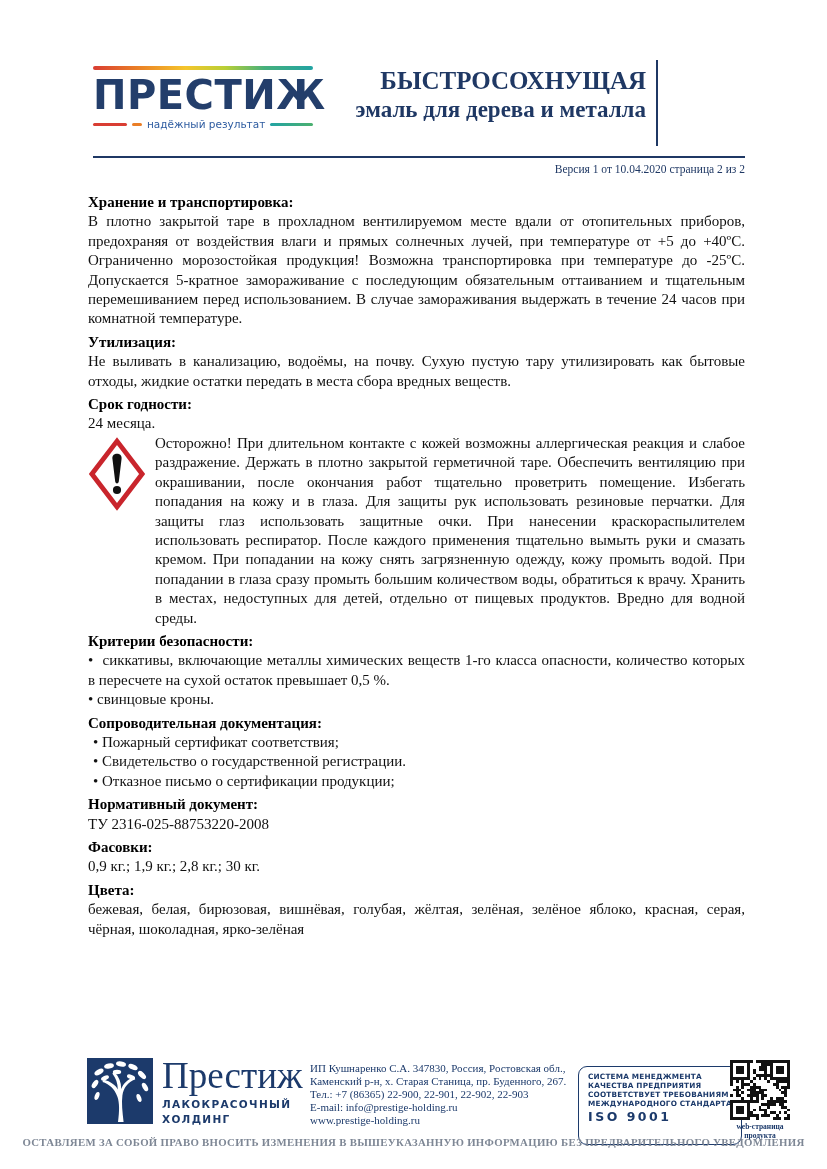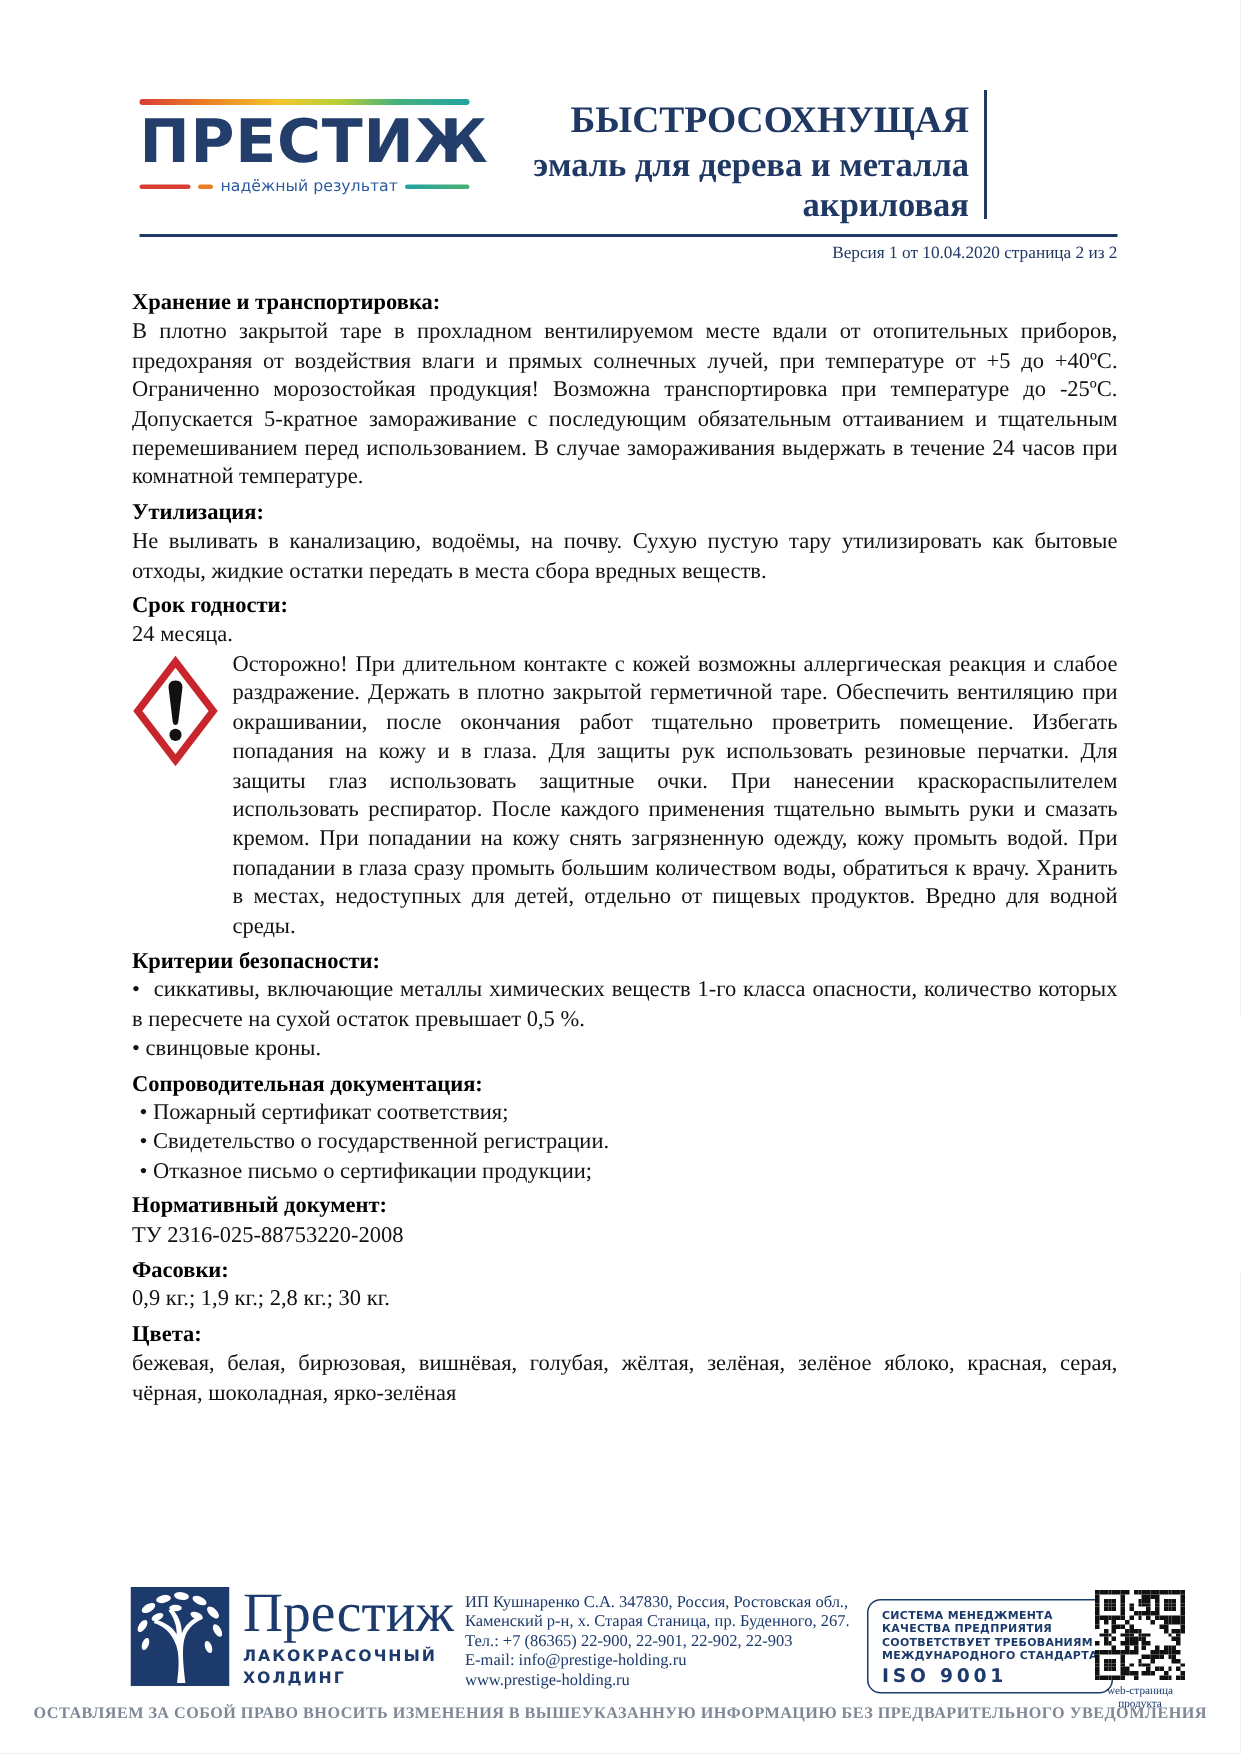--- a/index.html
+++ b/index.html
@@ -41,28 +41,28 @@
   .doc-bullet{padding-left:5px;text-align:left !important;}
 
   
   .f-logo-square{position:absolute;left:87px;top:1058px;width:66px;height:66px;}
   .f-brand{position:absolute;left:162px;top:1056px;color:#1c3a6b;}
   .f-brand-name{font-size:37px;line-height:40px;font-family:"Liberation Serif",serif;}
   .f-brand-sub{font-family:"DejaVu Sans",sans-serif;font-size:10.5px;font-weight:bold;
      letter-spacing:1.3px;line-height:13px;margin-top:2px;}
   .f-address{position:absolute;left:310px;top:1062px;color:#1c3a6b;font-size:11px;line-height:13px;}
   .f-iso{position:absolute;left:578px;top:1066px;border:1.5px solid #1c3a6b;border-radius:9px;
-     padding:5px 9px 4px 9px;color:#1c3a6b;font-family:"DejaVu Sans",sans-serif;
+     padding:5px 9px 20px 9px;color:#1c3a6b;font-family:"DejaVu Sans",sans-serif;
      font-size:7.3px;font-weight:bold;line-height:9px;letter-spacing:.2px;}
   .f-iso .iso-big{font-size:12.5px;letter-spacing:2.5px;line-height:14px;margin-top:2px;}
   .f-qr{position:absolute;left:729px;top:1060px;width:62px;text-align:center;}
   .qr-grid{display:grid;grid-template-columns:repeat(21,1fr);grid-template-rows:repeat(21,1fr);
      width:60px;height:60px;margin:0 auto;background:#fff;}
   .qr-grid div{background:#111;}
-  .qr-caption{font-size:7.5px;font-weight:normal;color:#1c3a6b;line-height:8.5px;margin-top:3px;}
+  .qr-caption{font-size:7.5px;font-weight:bold;color:#1c3a6b;line-height:8.5px;margin-top:3px;}
   .disclaimer{position:absolute;left:0;right:0;top:1136px;text-align:center;
      font-size:10.8px;font-weight:bold;color:#7e8795;letter-spacing:.3px;}
 </style>
 </head>
 <body>
 
 <div class="page">
 
   <div class="brand-logo">
     <div class="grad-line"></div>
@@ -71,21 +71,20 @@
       <span class="dash red"></span>
       <span class="dash orange"></span>
       <span class="tagline">надёжный результат</span>
       <span class="tail"></span>
     </div>
   </div>
 
   <div class="title-block">
     <div class="t1">БЫСТРОСОХНУЩАЯ</div>
     <div class="t2">эмаль для дерева и металла</div>
-    <div class="t3">акриловая</div>
   </div>
 
   <div class="vdivider"></div>
 
 
   <div class="hrule"></div>
   <div class="version">Версия 1 от 10.04.2020 страница 2 из 2</div>
 
   <div class="doc-main">
 

